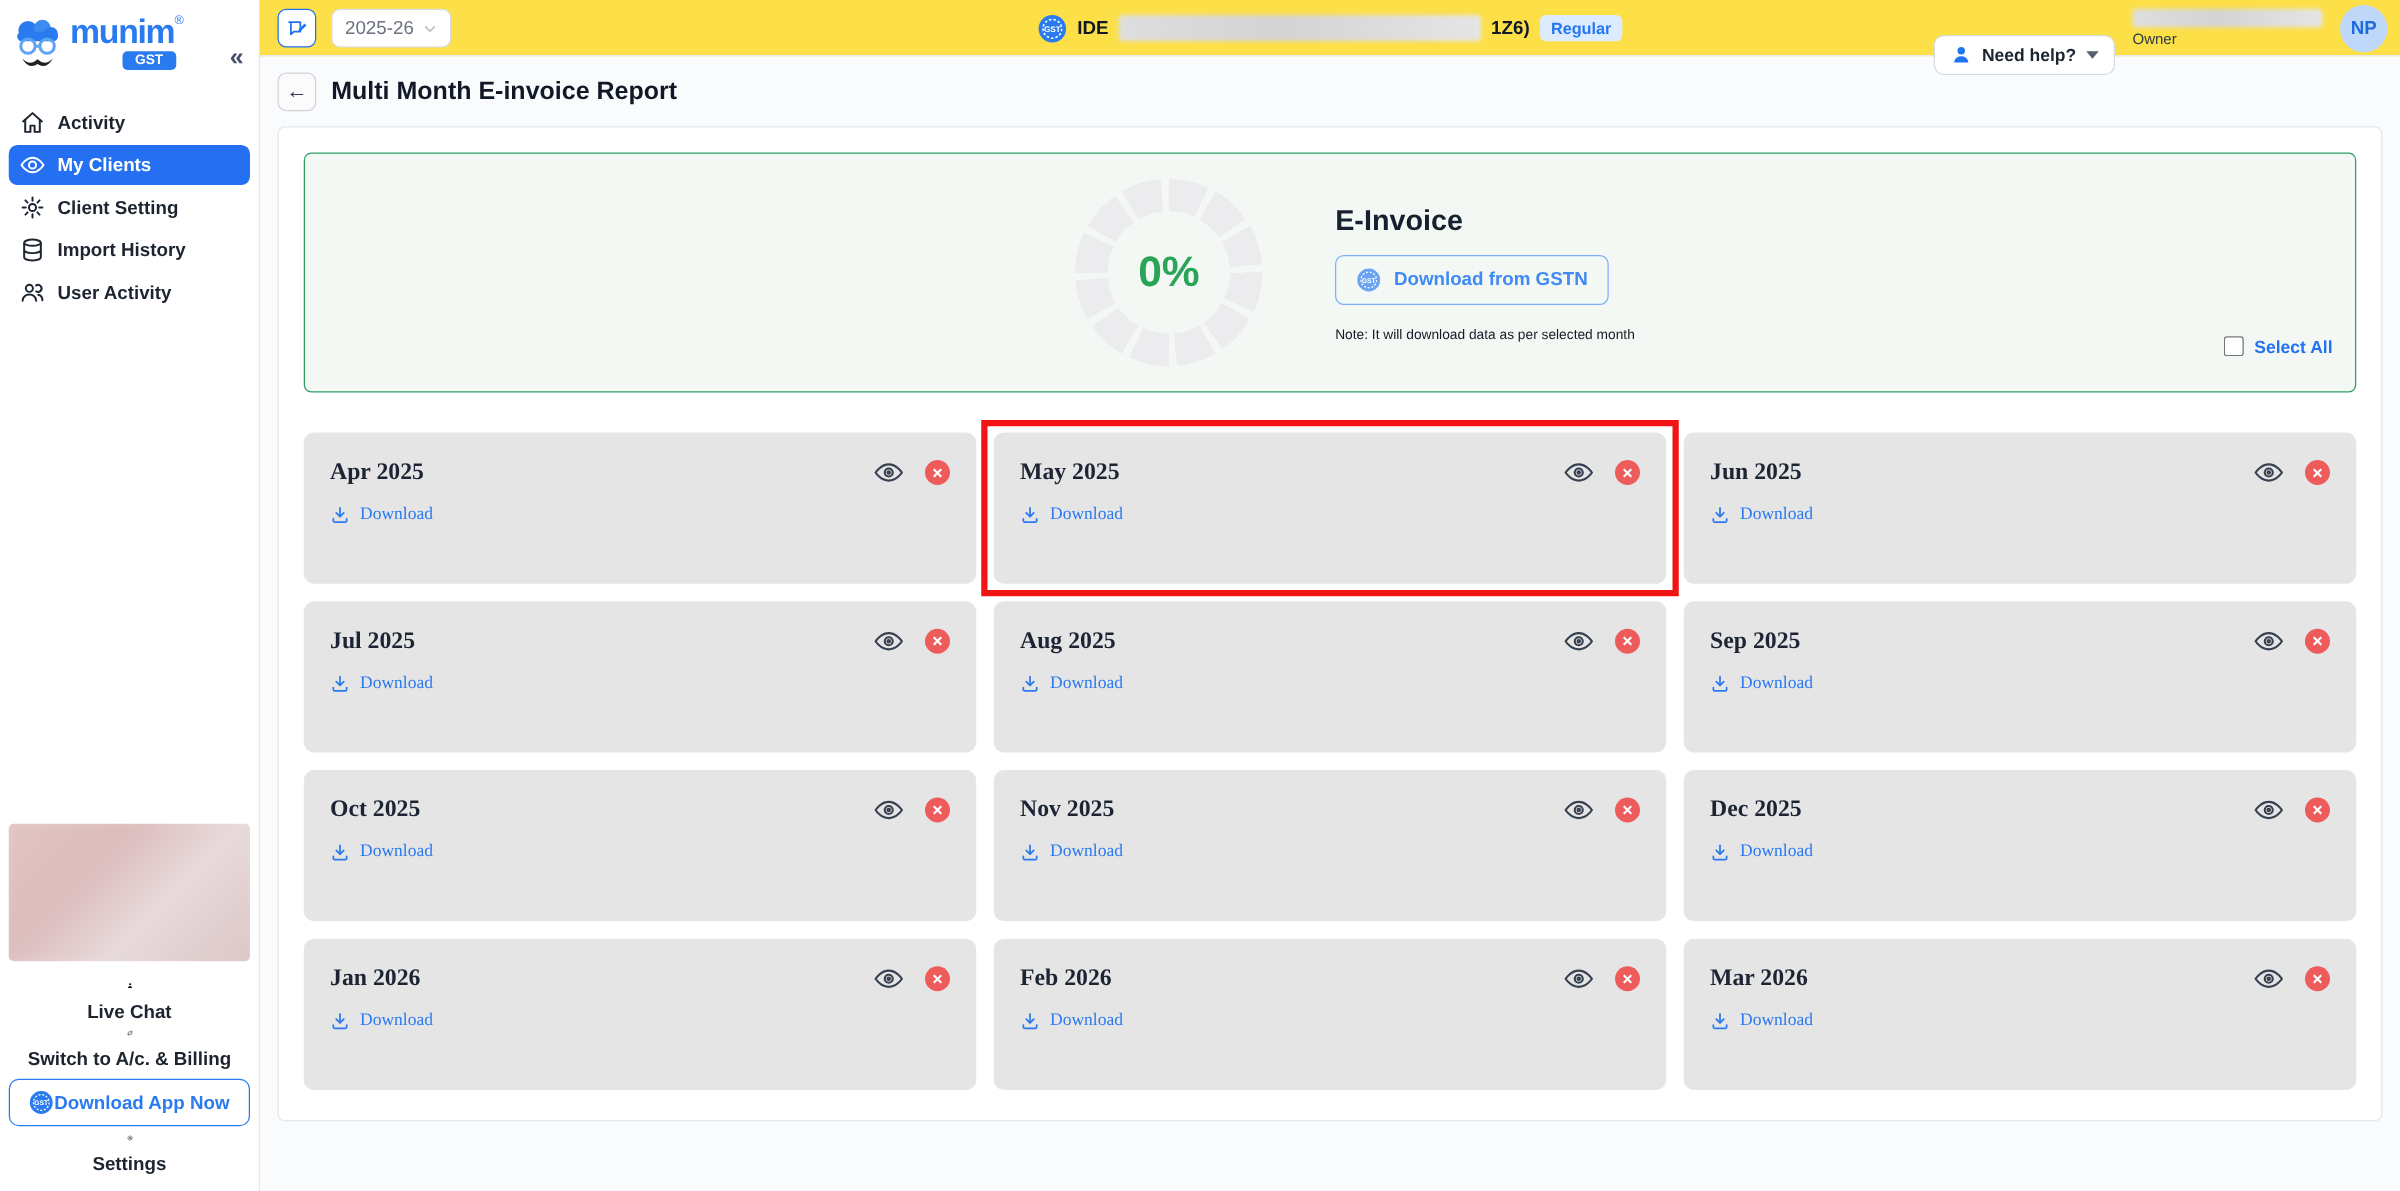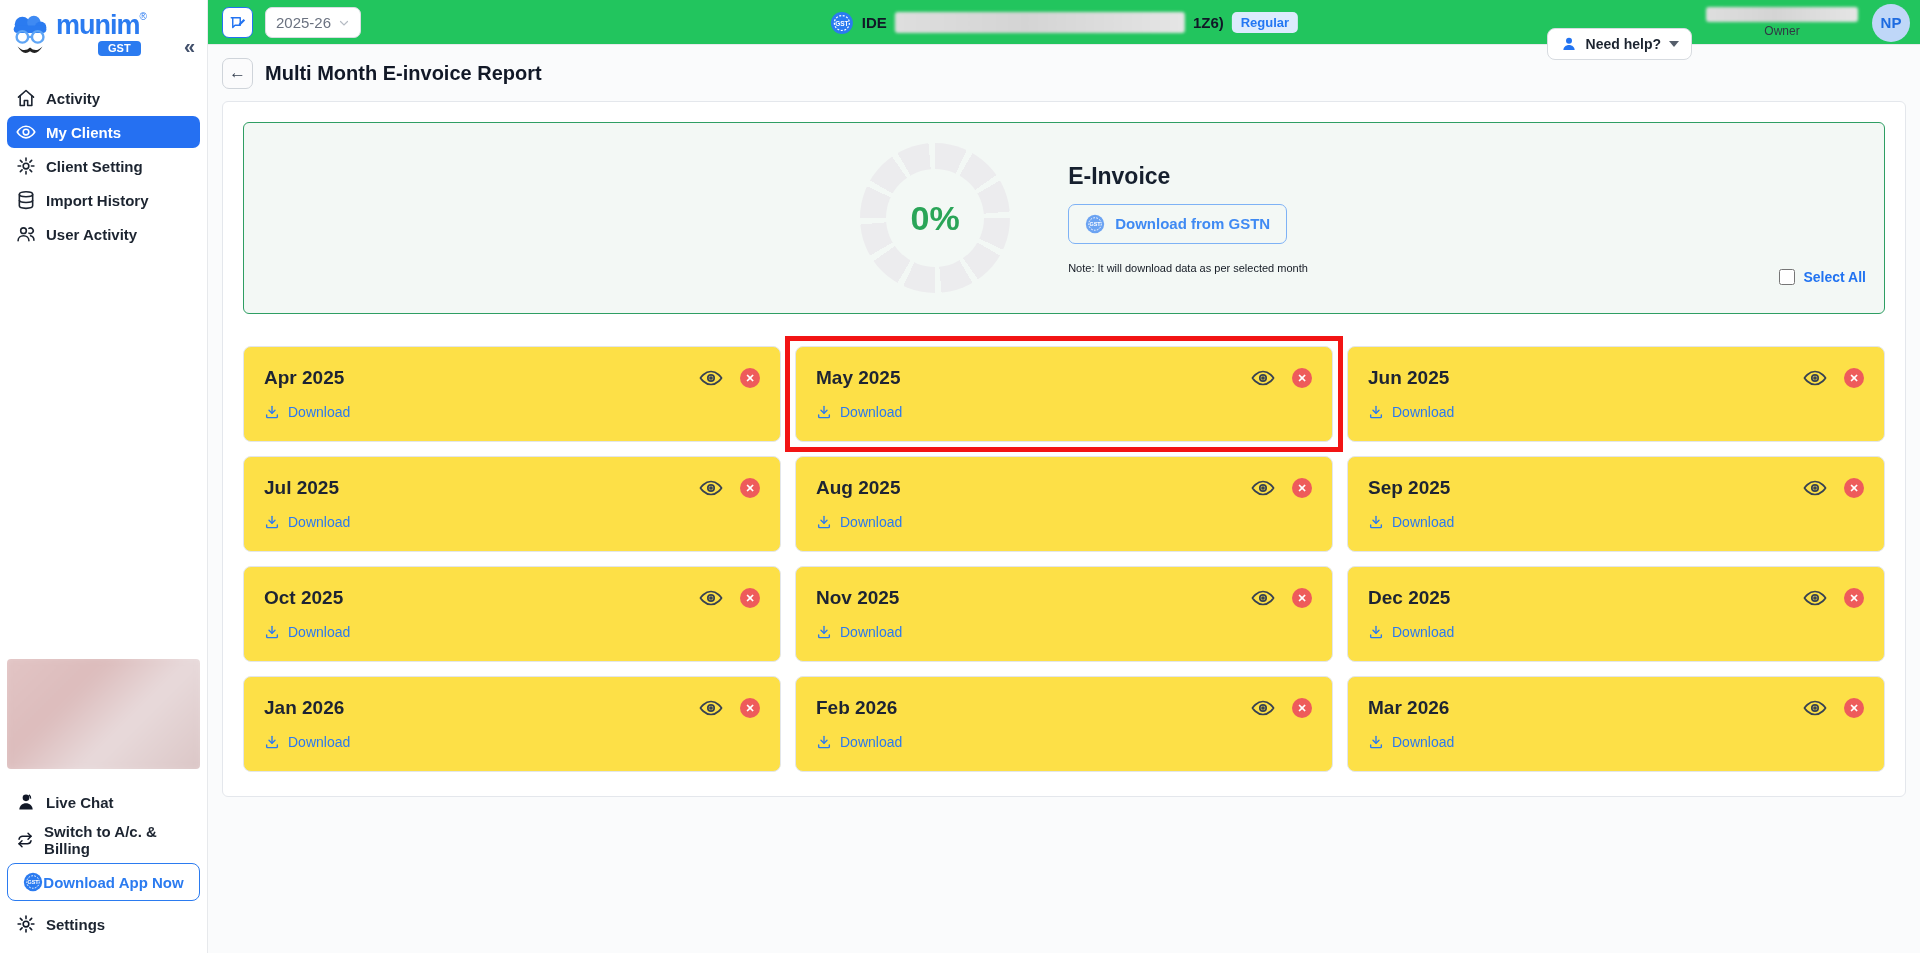--- a/index.html
+++ b/index.html
@@ -28,45 +28,45 @@
   .nav-item.active svg * { stroke:#fff; }
 
   .sidebar-spacer { flex:1; }
 
   .promo { margin:0 7px 14px; height:110px; border-radius:4px; overflow:hidden; position:relative; }
   .promo-inner { position:absolute; inset:-10px;
       background:linear-gradient(135deg,#e3c6c6 0%,#dcbcbc 35%,#e8dadb 60%,#d9c3c3 100%);
       filter:blur(7px); }
 
   .foot-item { display:flex; align-items:center; gap:10px; height:32px; margin:3px 7px; padding:0 9px;
-               font-size:15px; font-weight:600; color:#1c2430; cursor:pointer; }
+               font-size:15px; font-weight:600; color:#1c2430; cursor:pointer;flex-direction:column; }
   .dl-app-btn { display:flex; align-items:center; justify-content:center; gap:0; height:38px; margin:4px 7px;
                 border:1.5px solid #2b7bf0; border-radius:8px; color:#2b7bf0; font-size:15px; font-weight:bold; cursor:pointer; background:#fff; }
 
   
   .main { flex:1; display:flex; flex-direction:column; background:#fafbfc; }
 
-  .topbar { height:45px; background:#22c55e; border-bottom:1px solid #e8e9ec; position:relative; flex:0 0 45px; }
+  .topbar { height:45px; background:#fde047; border-bottom:1px solid #e8e9ec; position:relative; flex:0 0 45px; }
   .tb-left { position:absolute; left:14px; top:7px; display:flex; align-items:center; gap:12px; }
   .compose-btn { width:31px; height:31px; border:1.5px solid #2273f1; border-radius:7px; background:#fff;
                  display:flex; align-items:center; justify-content:center; cursor:pointer; }
   .fy-select { width:96px; height:31px; border:1px solid #d9dde2; border-radius:7px; background:#fff;
                display:flex; align-items:center; justify-content:space-between; padding:0 10px;
                color:#6b7280; font-size:15px; cursor:pointer; }
   .tb-center { position:absolute; left:50%; top:0; height:45px; transform:translateX(-50%);
                display:flex; align-items:center; gap:8px; white-space:nowrap; }
   .client-text { font-size:15px; font-weight:600; color:#111827; }
   .redact { background:linear-gradient(90deg,#dedede,#d4d4d4 45%,#e5e5e5); border-radius:3px; filter:blur(1.5px); }
   .redact-client { width:290px; height:21px; }
   .badge-regular { background:#dcebfd; color:#2477f3; font-size:13px; font-weight:600; padding:3px 9px; border-radius:5px; }
   .tb-right { position:absolute; right:10px; top:0; height:45px; display:flex; align-items:center; gap:14px; }
   .need-help { display:flex; align-items:center; gap:8px; height:32px; padding:0 12px; border:1px solid #d7dbe0;
                border-radius:8px; background:#fff; font-size:14px; font-weight:600; color:#1c2430; cursor:pointer;margin-top:43px; }
   .caret { width:0; height:0; border-left:5px solid transparent; border-right:5px solid transparent; border-top:6px solid #555e6b; }
-  .user-block { display:flex; flex-direction:column; align-items:center; gap:2px; }
+  .user-block { display:flex; flex-direction:column; align-items:flex-start; gap:2px; }
   .redact-name { width:152px; height:15px; }
   .owner-label { font-size:12px; color:#303844; }
   .avatar { width:38px; height:38px; border-radius:50%; background:#bfd7f8; color:#1e6be0;
             font-size:15px; font-weight:bold; display:flex; align-items:center; justify-content:center; cursor:pointer; }
 
   .content { flex:1; padding:11px 14px 0; }
   .page-head { display:flex; align-items:center; gap:12px; height:34px; margin-bottom:11px; }
   .back-btn { width:31px; height:31px; border:1px solid #cfd4da; border-radius:7px; background:#fbfbfc;
               display:flex; align-items:center; justify-content:center; font-size:17px; color:#374151; cursor:pointer; }
   .page-title { font-size:20px; font-weight:600; color:#111827; }
@@ -86,22 +86,22 @@
   .gstn-btn { display:inline-flex; align-items:center; gap:10px; height:40px; padding:0 16px;
               border:1px solid #7eb2f5; border-radius:7px; background:#f3f8f5; color:#3f8af3;
               font-size:15px; font-weight:600; cursor:pointer; }
   .panel-note { margin-top:18px; font-size:11px; color:#141a24; }
   .select-all { position:absolute; right:18px; bottom:28px; display:flex; align-items:center; gap:8px; cursor:pointer; }
   .select-all input { width:16px; height:16px; cursor:pointer; accent-color:#2273f1; }
   .select-all-label { color:#2273f1; font-size:14px; font-weight:bold; }
 
   
   .months-grid { display:grid; grid-template-columns:repeat(3,1fr); gap:14px; margin-top:32px; }
-  .month-card { position:relative; height:96px; background:#fde047; border:1px solid #e3e6ea; border-radius:8px;
-                padding:18px 20px 0; }
+  .month-card { position:relative; height:121px; background:#e5e5e5; border:1px solid #e3e6ea; border-radius:8px;
+                padding:18px 20px 0;font-family:Liberation Serif, serif; }
   .card-top { display:flex; align-items:center; justify-content:space-between; }
   .month-title { font-size:19px; font-weight:700; color:#1d2433; }
   .card-icons { display:flex; align-items:center; gap:16px; }
   .eye-btn { width:26px; height:26px; display:flex; align-items:center; justify-content:center; cursor:pointer; }
   .del-btn { width:20px; height:20px; border-radius:50%; background:#ee5b5b; color:#fff; font-size:11px; font-weight:bold;
              display:flex; align-items:center; justify-content:center; cursor:pointer; }
   .dl-link { display:inline-flex; align-items:center; gap:8px; margin-top:13px; color:#2b79f0;
              font-size:14px; font-weight:500; cursor:pointer; }
   .highlight-box { position:absolute; inset:-11px; border:5px solid #f21414; pointer-events:none; z-index:2; }
 </style>

